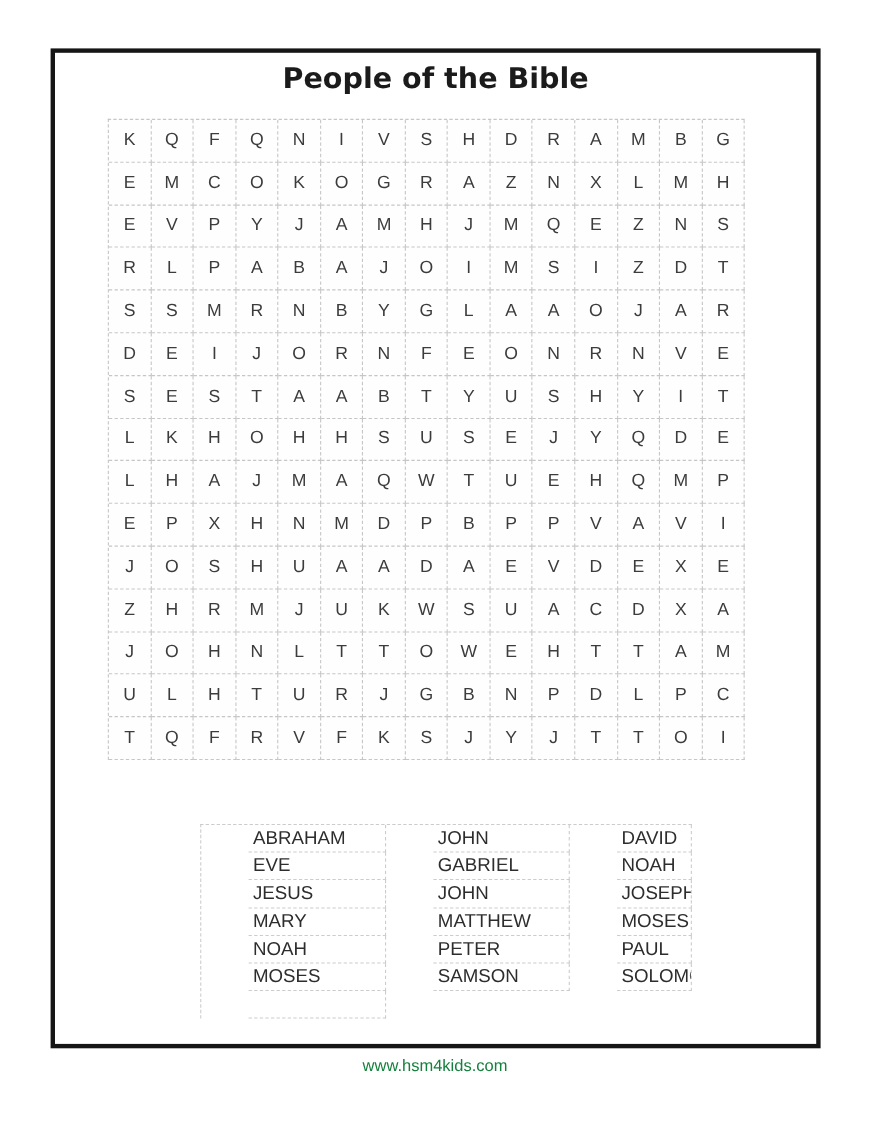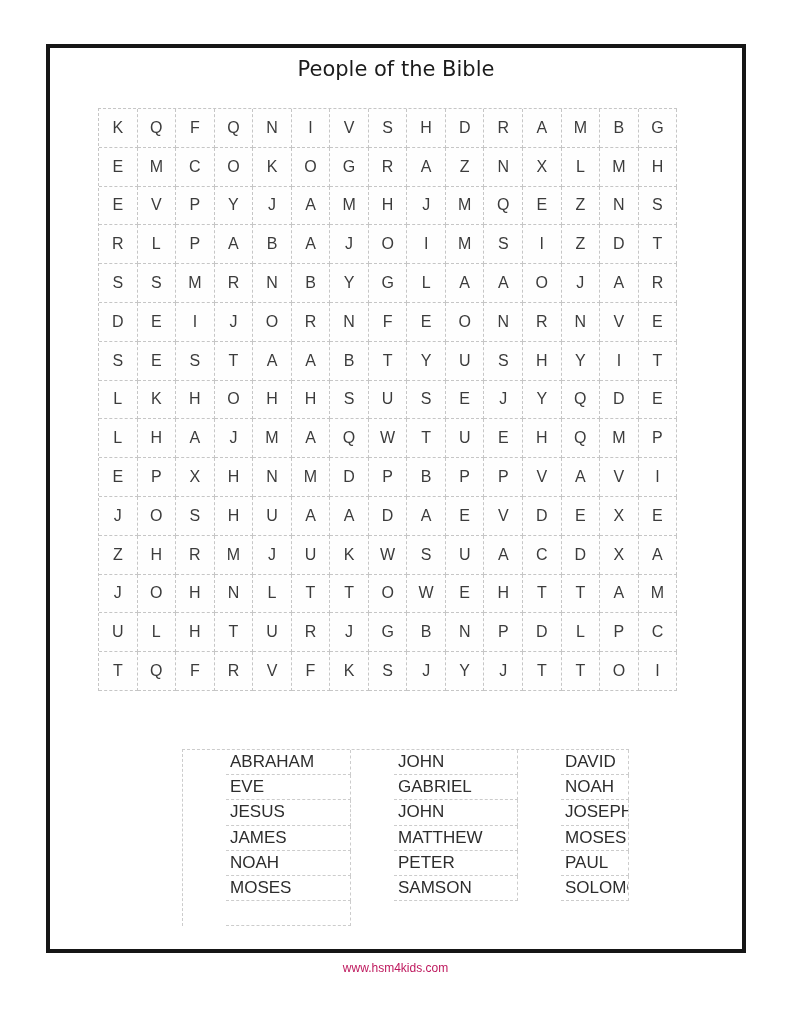--- a/index.html
+++ b/index.html
@@ -25,22 +25,22 @@
     box-sizing: border-box;
     background: #ffffff;
   }
   .title {
     position: absolute;
     left: 46px;
     top: 57px;
     width: 700px;
     text-align: center;
     font-family: "DejaVu Sans", sans-serif;
-    font-weight: normal;
-    font-size: 21px;
+    font-weight: bold;
+    font-size: 26px;
     letter-spacing: 0px;
     color: #1b1b1b;
   }
   .ws-grid {
     position: absolute;
     left: 98px;
     top: 108px;
     display: grid;
     grid-template-columns: repeat(15, 38.55px);
     grid-template-rows: repeat(15, 38.8px);
@@ -80,22 +80,22 @@
     white-space: nowrap;
     overflow: hidden;
     margin-left: 43px;
   }
   .footer {
     position: absolute;
     left: 0;
     top: 961px;
     width: 791px;
     text-align: center;
-    font-size: 12px;
-    color: #be185d;
+    font-size: 15px;
+    color: #15803d;
   }
 </style>
 </head>
 <body>
 
 <div class="page">
   <div class="frame"></div>
 
   <div class="title">People of the Bible</div>
 
@@ -330,21 +330,21 @@
   <div class="word-table">
       <div class="wcell">ABRAHAM</div>
       <div class="wcell">JOHN</div>
       <div class="wcell">DAVID</div>
       <div class="wcell">EVE</div>
       <div class="wcell">GABRIEL</div>
       <div class="wcell">NOAH</div>
       <div class="wcell">JESUS</div>
       <div class="wcell">JOHN</div>
       <div class="wcell">JOSEPH</div>
-      <div class="wcell">JAMES</div>
+      <div class="wcell">MARY</div>
       <div class="wcell">MATTHEW</div>
       <div class="wcell">MOSES</div>
       <div class="wcell">NOAH</div>
       <div class="wcell">PETER</div>
       <div class="wcell">PAUL</div>
       <div class="wcell">MOSES</div>
       <div class="wcell">SAMSON</div>
       <div class="wcell">SOLOMON</div>
       <div class="wcell"></div>
     </div>

